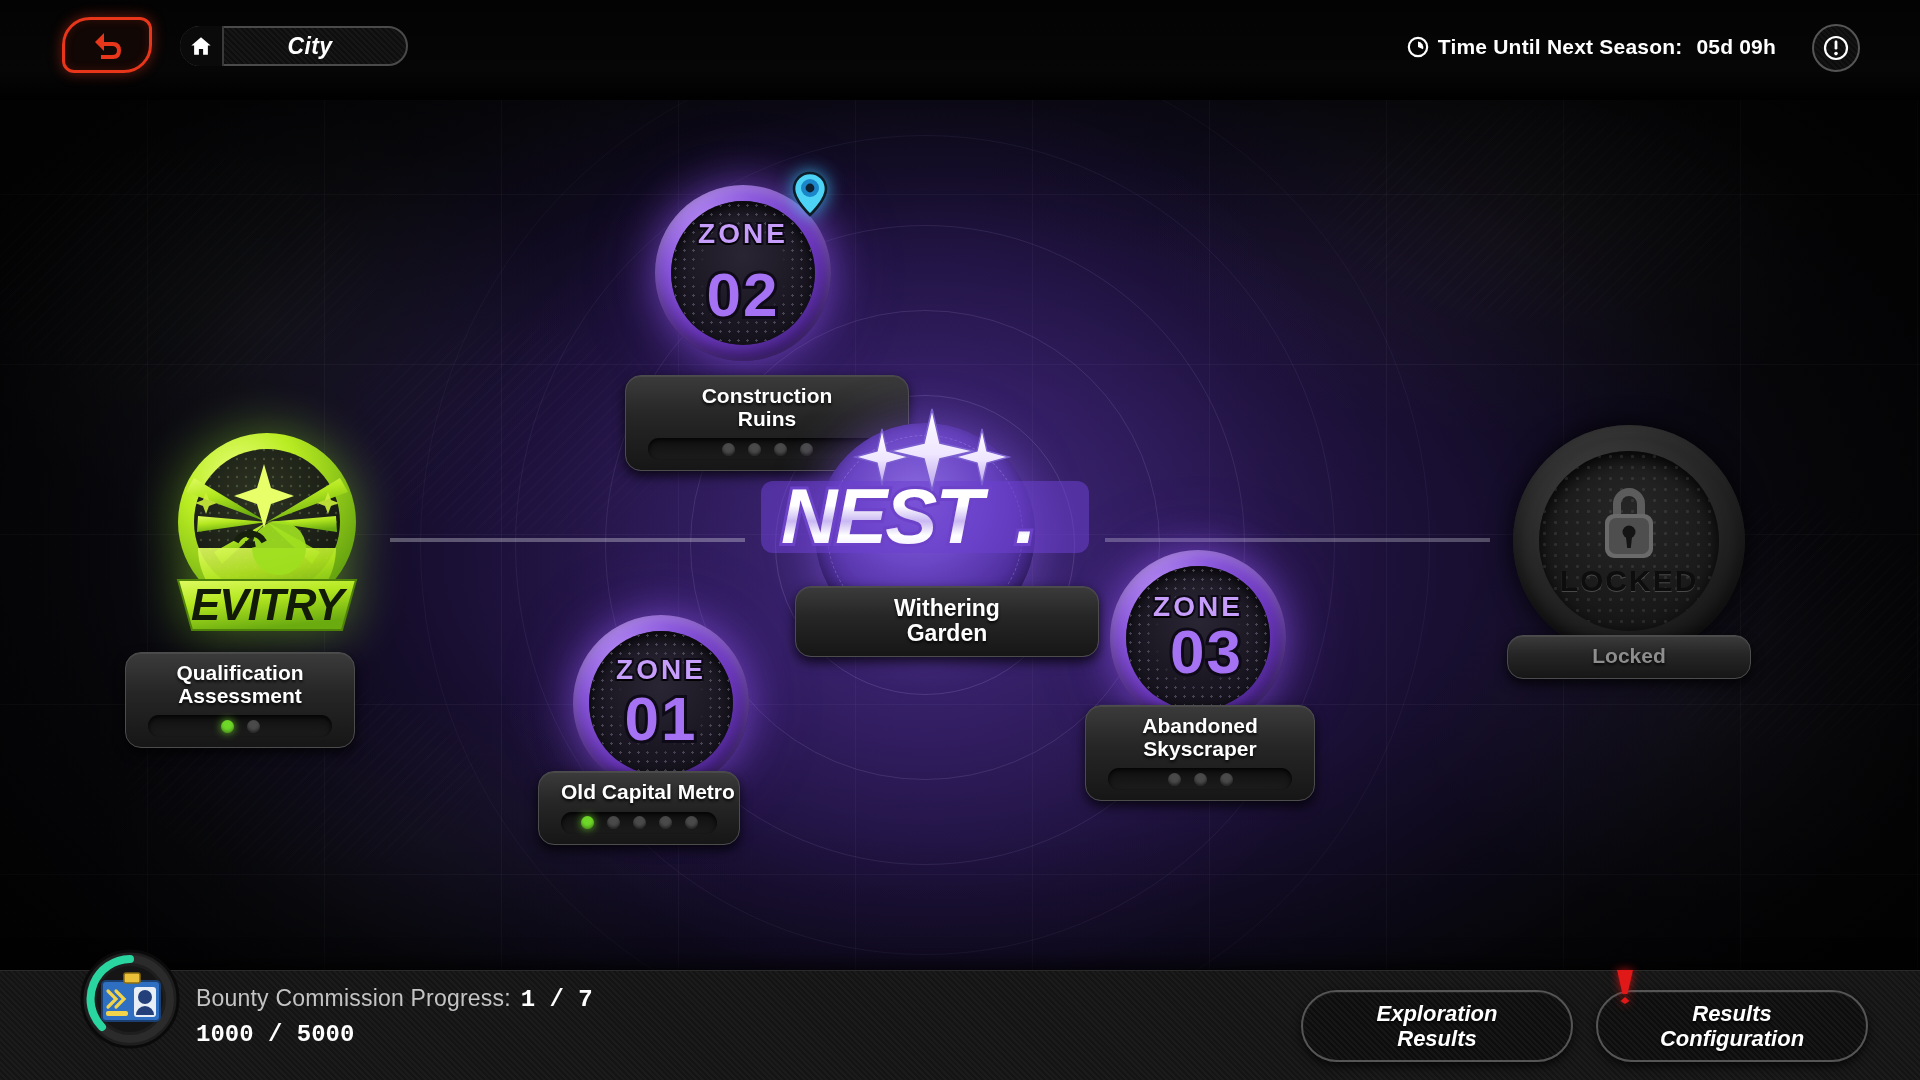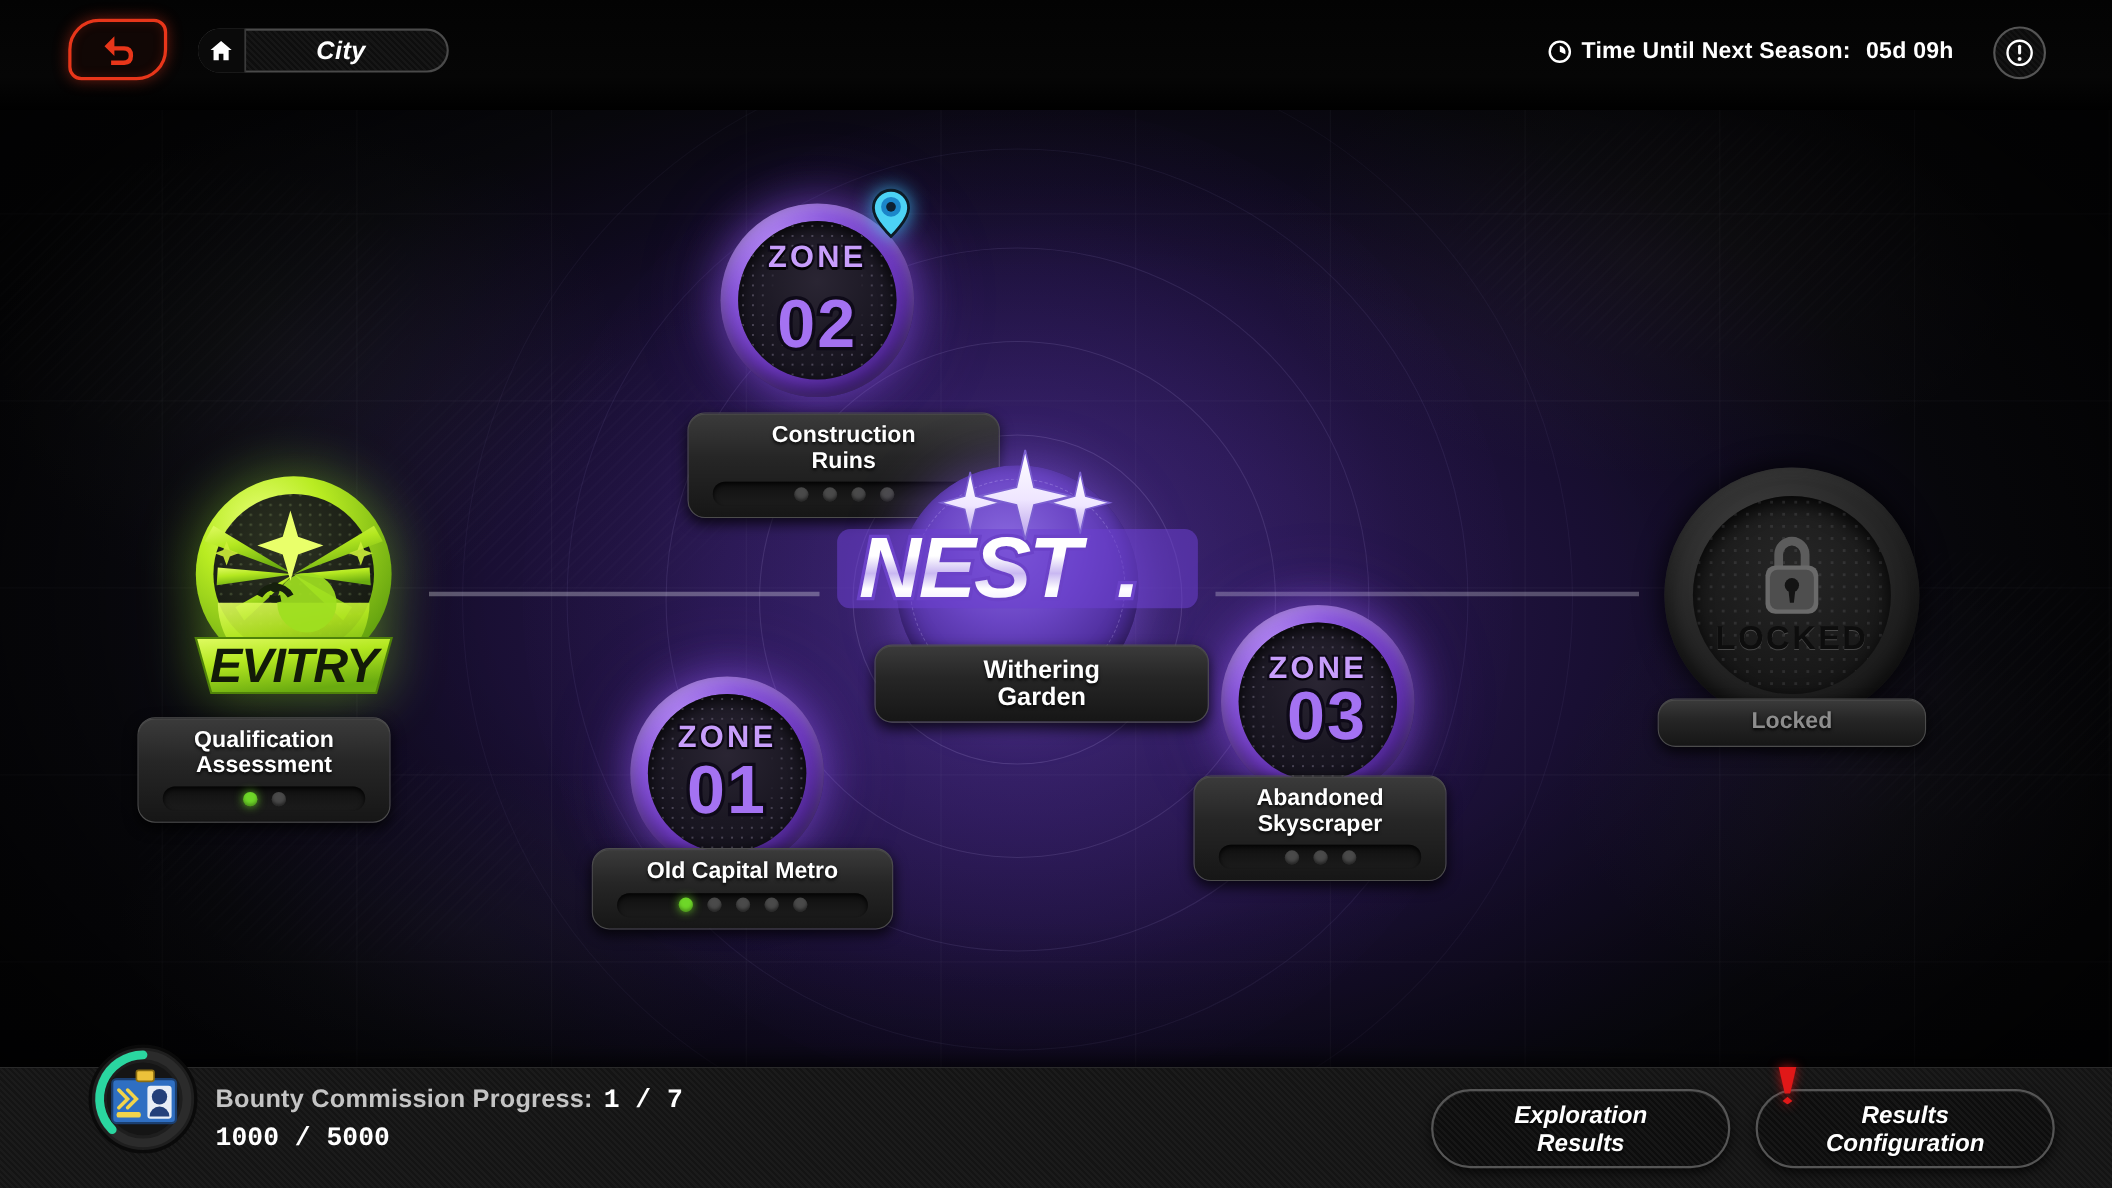--- a/index.html
+++ b/index.html
@@ -251,21 +251,21 @@
     border-top:1px solid #2a2a2a;
     box-shadow:0 -6px 18px rgba(0,0,0,.7);
   }
   .bounty-icon{
     position:absolute; left:78px; top:-24px; width:104px; height:104px; z-index:3;
   }
   .bounty-text{
     position:absolute; left:196px; top:14px; z-index:3;
   }
   .bline{ display:flex; align-items:baseline; gap:10px; margin-bottom:8px; }
-  .blabel{ color:#c4c4c4; font-size:23px; font-weight:bold; letter-spacing:.2px; }
+  .blabel{ color:#c4c4c4; font-size:23px; font-weight:normal; letter-spacing:.2px; }
   .bvalue{ color:#fff; font-size:24px; font-weight:bold;font-family:Liberation Mono, monospace; }
 
   .bbtns{ position:absolute; right:52px; top:19px; display:flex; gap:23px; z-index:3; }
   .bbtn{
     position:relative; width:272px; height:72px; border-radius:36px;
     background:repeating-linear-gradient(45deg,#161616 0 2px,#0d0d0d 2px 4px);
     border:2px solid #555; cursor:pointer;
     display:flex; align-items:center; justify-content:center;
     box-shadow:0 4px 10px rgba(0,0,0,.7), inset 0 1px 0 rgba(255,255,255,.06);
   }
@@ -435,21 +435,21 @@
   <div class="node" style="left:573px; top:615px;">
     <div class="node-circle zc" style="width:176px; height:176px;">
       <div class="zc-inner" style="inset:16px;">
         <div class="zc-dots"></div>
       </div>
       <div class="zone-text">
         <div class="zone-word" style="font-size:28px;">ZONE</div>
         <div class="zone-num" style="font-size:62px; margin-top:4px;">01</div>
       </div>
     </div>
-    <div class="node-label" style="left:-35px; top:156px; width:274px;">
+    <div class="node-label" style="left:-35px; top:156px; width:202px;">
       <div class="txt">Old Capital Metro</div>
       <div class="dots-bar">
         <div class="dot on"></div>
           <div class="dot"></div>
           <div class="dot"></div>
           <div class="dot"></div>
           <div class="dot"></div>
       </div>
     </div>
   </div>

